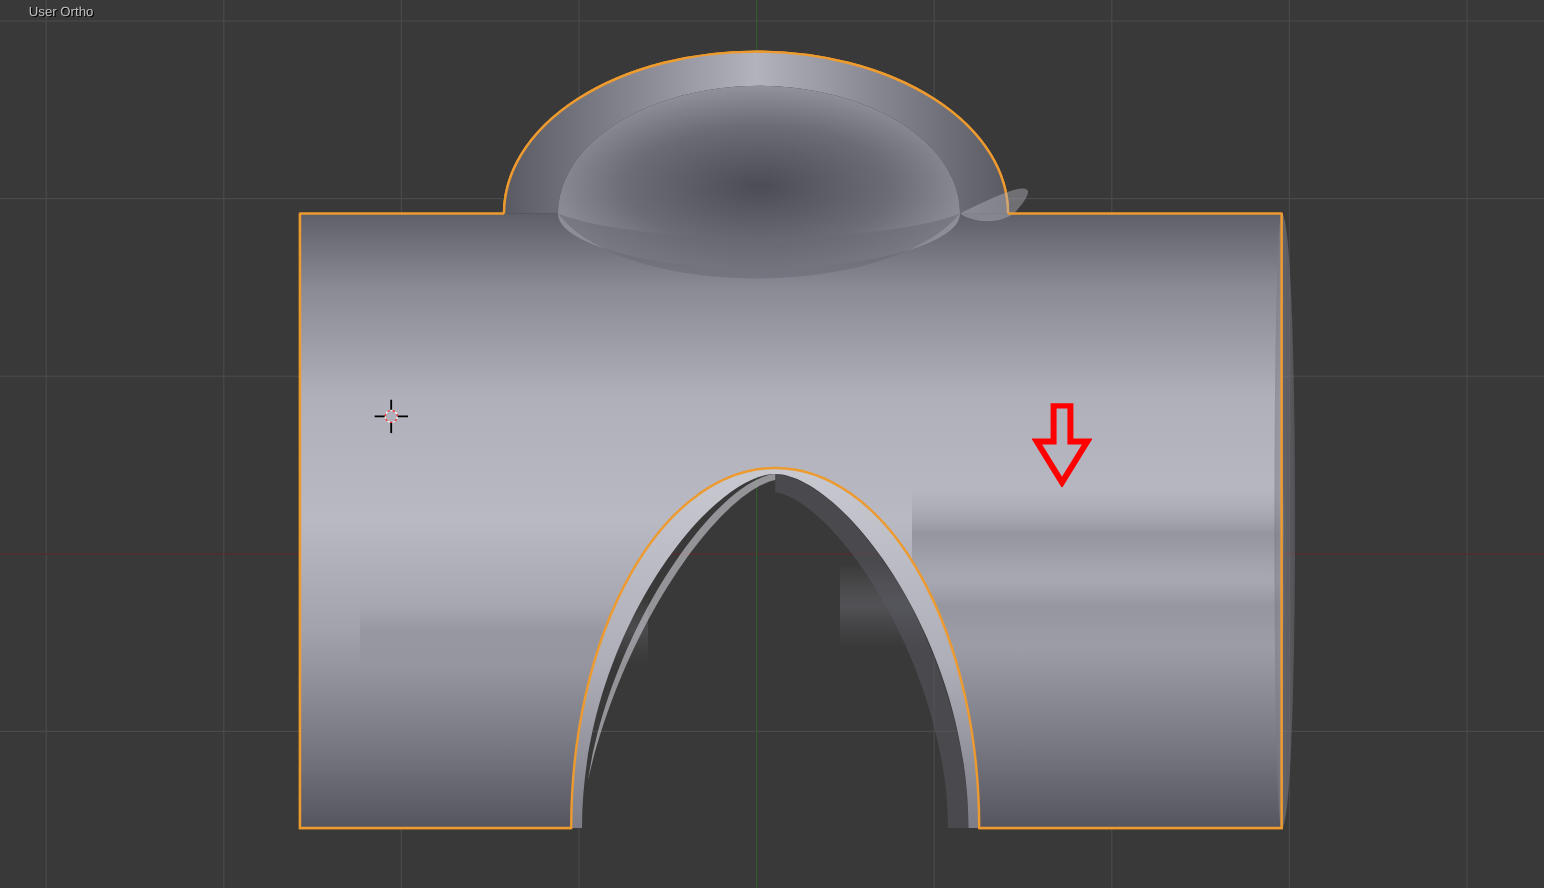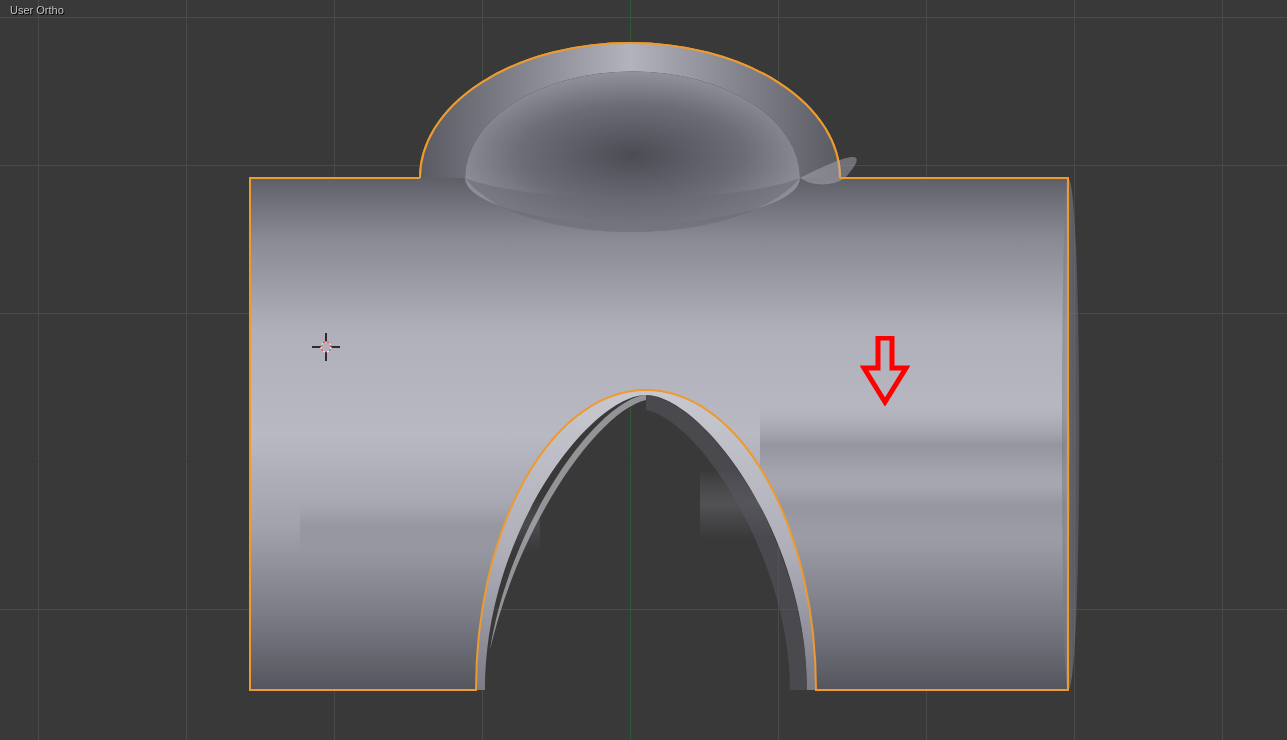--- a/index.html
+++ b/index.html
@@ -33,21 +33,21 @@
   .axis-green {
     position: absolute;
     width: 1px;
     height: 100%;
     top: 0;
     background: #2f5a2f;
   }
   .view-label {
     position: absolute;
     top: 4px;
-    left: 10px;
+    left: 24px;
     color: #c0c0c0;
     font-size: 11px;
     text-shadow: 1px 1px 0 #000;
   }
   .cursor-3d {
     position: absolute;
     width: 28px;
     height: 28px;
     pointer-events: none;
   }

